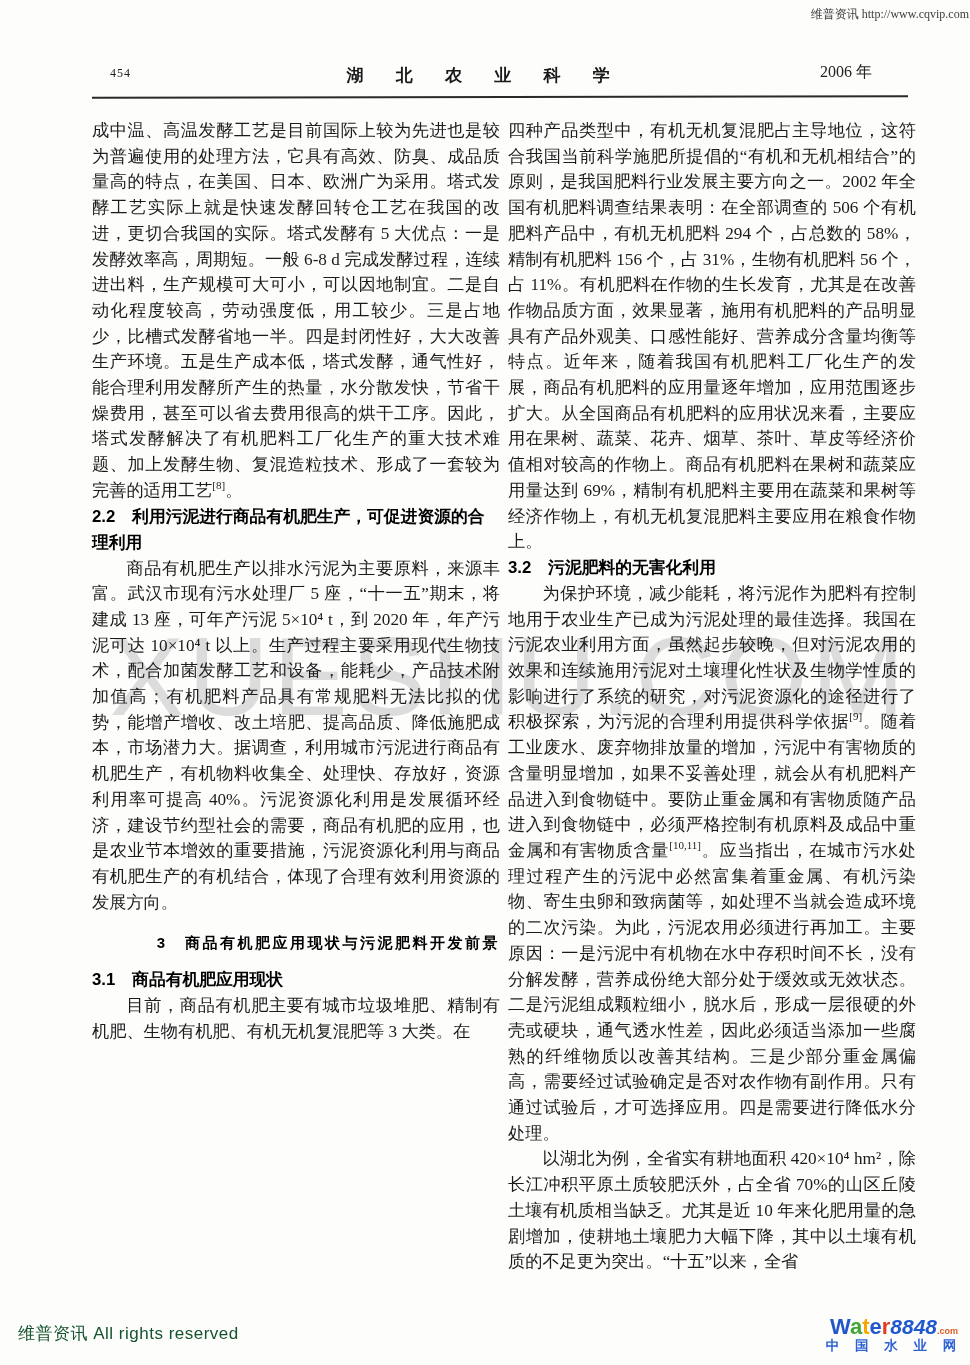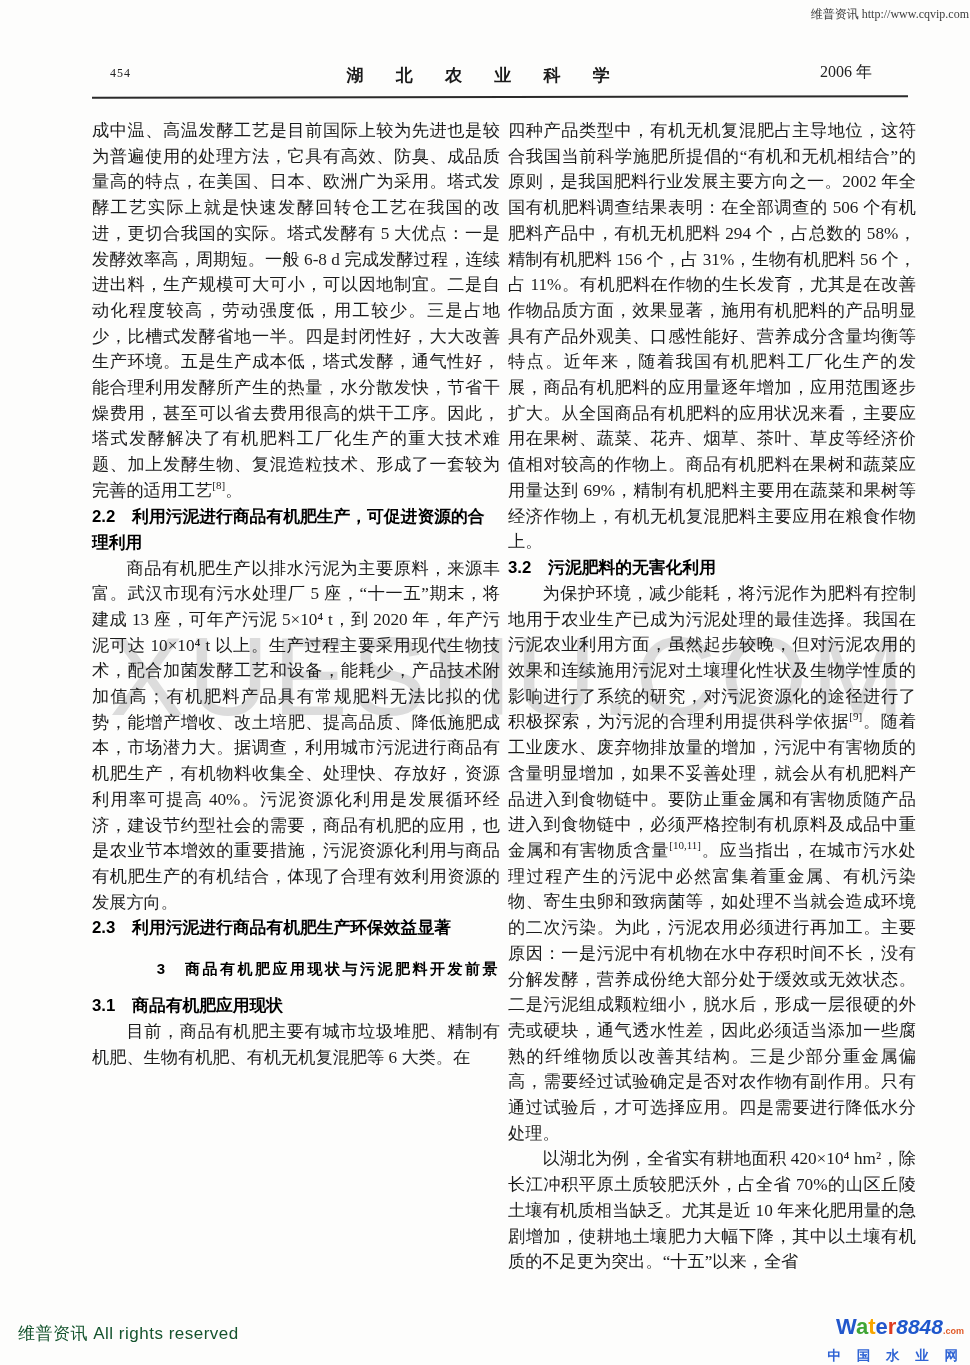--- a/index.html
+++ b/index.html
@@ -112,33 +112,33 @@
     color: #14532d;
     font-family: "Liberation Sans", "DejaVu Sans", sans-serif;
     letter-spacing: 0.5px;
     z-index: 2;
   }
   .logo {
     position: absolute;
     right: 6px;
     top: 1315px;
     width: 140px;
-    text-align: right;
+    text-align: center;
     font-family: "Liberation Sans", "DejaVu Sans", sans-serif;
     z-index: 2;
     line-height: 1.1;
   }
   .logo-word { font-size: 22px; font-weight: bold; white-space: nowrap; }
   .logo-number { font-style: italic; font-weight: bold; font-size: 21px; }
   .logo-tld { font-size: 9px; font-weight: bold; vertical-align: baseline; }
   .logo-sitename {
     font-size: 13.5px;
     font-weight: bold;
     letter-spacing: 6px;
-    margin-top: 10px;
+    margin-top: 0;
     white-space: nowrap;
   }
 </style>
 </head>
 <body>
 
 <div class="page">
 
   <div class="scan-note">维普资讯 http://www.cqvip.com</div>
 
@@ -146,24 +146,23 @@
   <div class="journal-title">湖 北 农 业 科 学</div>
   <div class="year">2006 年</div>
   <div class="header-rule"></div>
 
   <div class="watermark">XUESHU.COM</div>
 
   <div class="column col-left" id="col-left">
       <div class="p">成中温、高温发酵工艺是目前国际上较为先进也是较为普遍使用的处理方法，它具有高效、防臭、成品质量高的特点，在美国、日本、欧洲广为采用。塔式发酵工艺实际上就是快速发酵回转仓工艺在我国的改进，更切合我国的实际。塔式发酵有 5 大优点：一是发酵效率高，周期短。一般 6-8 d 完成发酵过程，连续进出料，生产规模可大可小，可以因地制宜。二是自动化程度较高，劳动强度低，用工较少。三是占地少，比槽式发酵省地一半。四是封闭性好，大大改善生产环境。五是生产成本低，塔式发酵，通气性好，能合理利用发酵所产生的热量，水分散发快，节省干燥费用，甚至可以省去费用很高的烘干工序。因此，塔式发酵解决了有机肥料工厂化生产的重大技术难题、加上发酵生物、复混造粒技术、形成了一套较为完善的适用工艺<sup>[8]</sup>。</div>
       <div class="h2">2.2　利用污泥进行商品有机肥生产，可促进资源的合理利用</div>
       <div class="p indent">商品有机肥生产以排水污泥为主要原料，来源丰富。武汉市现有污水处理厂 5 座，“十一五”期末，将建成 13 座，可年产污泥 5×10⁴ t，到 2020 年，年产污泥可达 10×10⁴ t 以上。生产过程主要采用现代生物技术，配合加菌发酵工艺和设备，能耗少，产品技术附加值高；有机肥料产品具有常规肥料无法比拟的优势，能增产增收、改土培肥、提高品质、降低施肥成本，市场潜力大。据调查，利用城市污泥进行商品有机肥生产，有机物料收集全、处理快、存放好，资源利用率可提高 40%。污泥资源化利用是发展循环经济，建设节约型社会的需要，商品有机肥的应用，也是农业节本增效的重要措施，污泥资源化利用与商品有机肥生产的有机结合，体现了合理有效利用资源的发展方向。</div>
-      <div class="h2">2.3　利用污泥进行商品有机肥生产环保效益显著</div>
       <div class="h1">3　商品有机肥应用现状与污泥肥料开发前景</div>
       <div class="h2">3.1　商品有机肥应用现状</div>
-      <div class="p indent">目前，商品有机肥主要有城市垃圾堆肥、精制有机肥、生物有机肥、有机无机复混肥等 6 大类。在</div>
+      <div class="p indent">目前，商品有机肥主要有城市垃圾堆肥、精制有机肥、生物有机肥、有机无机复混肥等 3 大类。在</div>
     </div>
   <div class="column col-right" id="col-right">
       <div class="p">四种产品类型中，有机无机复混肥占主导地位，这符合我国当前科学施肥所提倡的“有机和无机相结合”的原则，是我国肥料行业发展主要方向之一。2002 年全国有机肥料调查结果表明：在全部调查的 506 个有机肥料产品中，有机无机肥料 294 个，占总数的 58%，精制有机肥料 156 个，占 31%，生物有机肥料 56 个，占 11%。有机肥料在作物的生长发育，尤其是在改善作物品质方面，效果显著，施用有机肥料的产品明显具有产品外观美、口感性能好、营养成分含量均衡等特点。近年来，随着我国有机肥料工厂化生产的发展，商品有机肥料的应用量逐年增加，应用范围逐步扩大。从全国商品有机肥料的应用状况来看，主要应用在果树、蔬菜、花卉、烟草、茶叶、草皮等经济价值相对较高的作物上。商品有机肥料在果树和蔬菜应用量达到 69%，精制有机肥料主要用在蔬菜和果树等经济作物上，有机无机复混肥料主要应用在粮食作物上。</div>
       <div class="h2">3.2　污泥肥料的无害化利用</div>
       <div class="p indent">为保护环境，减少能耗，将污泥作为肥料有控制地用于农业生产已成为污泥处理的最佳选择。我国在污泥农业利用方面，虽然起步较晚，但对污泥农用的效果和连续施用污泥对土壤理化性状及生物学性质的影响进行了系统的研究，对污泥资源化的途径进行了积极探索，为污泥的合理利用提供科学依据<sup>[9]</sup>。随着工业废水、废弃物排放量的增加，污泥中有害物质的含量明显增加，如果不妥善处理，就会从有机肥料产品进入到食物链中。要防止重金属和有害物质随产品进入到食物链中，必须严格控制有机原料及成品中重金属和有害物质含量<sup>[10,11]</sup>。应当指出，在城市污水处理过程产生的污泥中必然富集着重金属、有机污染物、寄生虫卵和致病菌等，如处理不当就会造成环境的二次污染。为此，污泥农用必须进行再加工。主要原因：一是污泥中有机物在水中存积时间不长，没有分解发酵，营养成份绝大部分处于缓效或无效状态。二是污泥组成颗粒细小，脱水后，形成一层很硬的外壳或硬块，通气透水性差，因此必须适当添加一些腐熟的纤维物质以改善其结构。三是少部分重金属偏高，需要经过试验确定是否对农作物有副作用。只有通过试验后，才可选择应用。四是需要进行降低水分处理。</div>
       <div class="p indent">以湖北为例，全省实有耕地面积 420×10⁴ hm²，除长江冲积平原土质较肥沃外，占全省 70%的山区丘陵土壤有机质相当缺乏。尤其是近 10 年来化肥用量的急剧增加，使耕地土壤肥力大幅下降，其中以土壤有机质的不足更为突出。“十五”以来，全省</div>
     </div>
 
   <div class="footer-copyright">维普资讯 All rights reserved</div>
 

